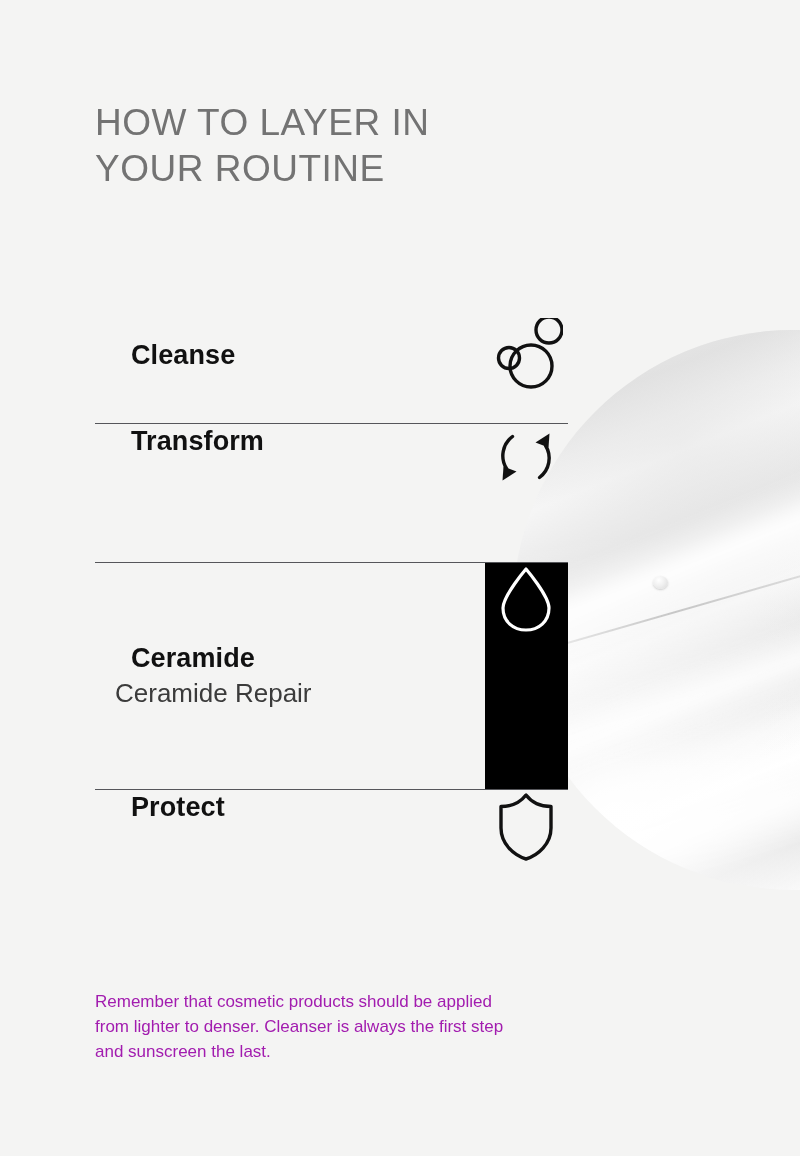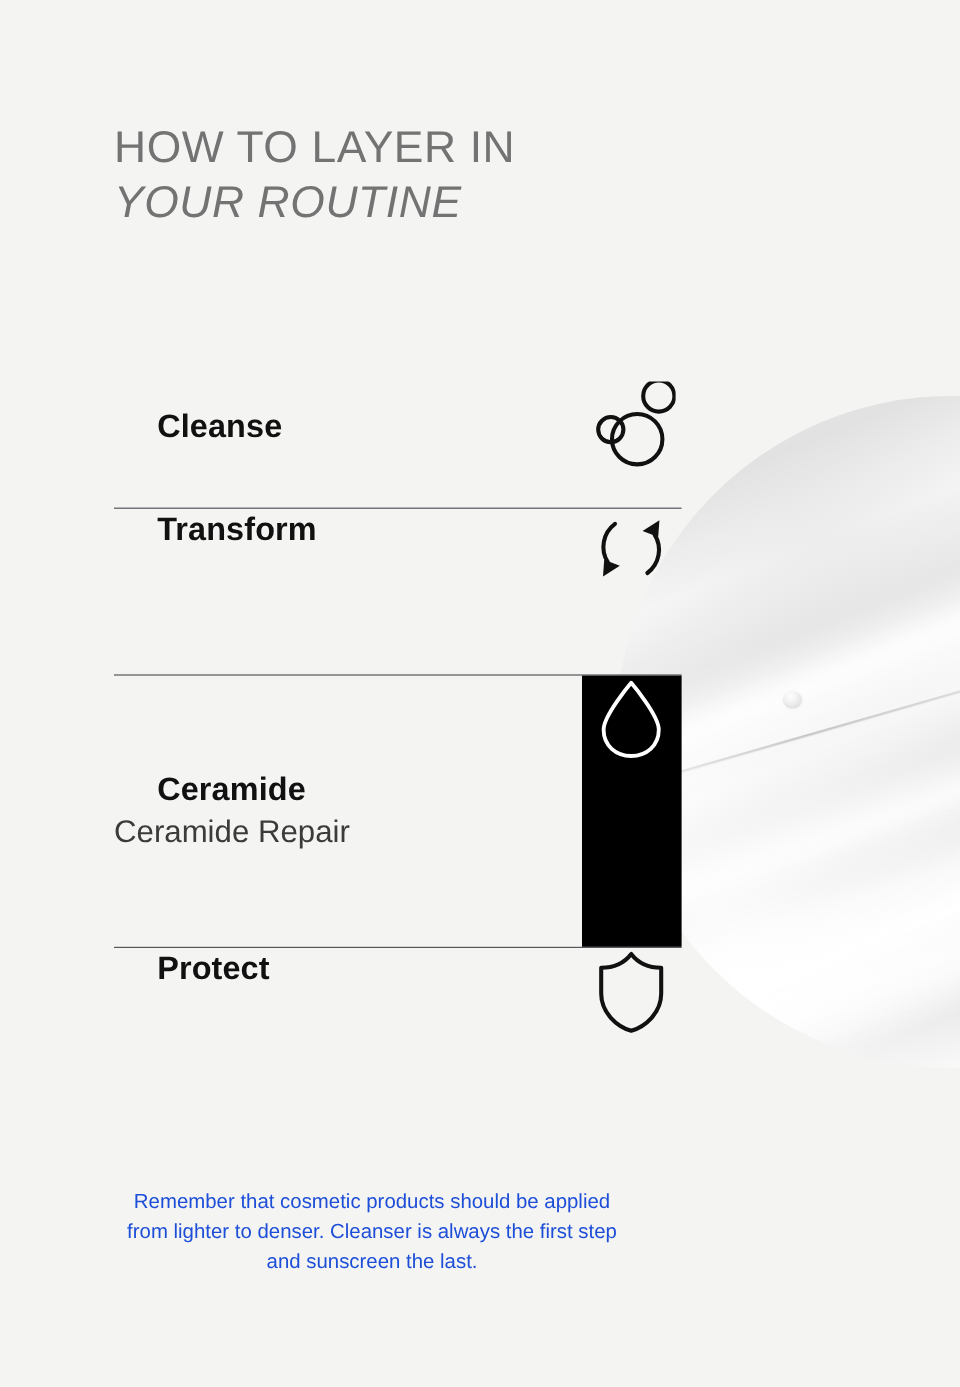--- a/index.html
+++ b/index.html
@@ -117,21 +117,21 @@
   .heading .line1,
   .heading .line2 {
     display: block;
     color: #737373;
     font-size: 37px;
     letter-spacing: 0.5px;
     line-height: 46px;
     white-space: nowrap;
   }
   .heading .line1 { font-weight: 300; }
-  .heading .line2 { font-weight: 500; font-style: italic; }
+  .heading .line2 { font-weight: 500; }
 
   
   .steps {
     position: absolute;
     left: 95px;
     top: 300px;
     width: 473px;
   }
   .step {
     position: relative;
@@ -153,20 +153,21 @@
     letter-spacing: 0.1px;
     line-height: 34px;
     margin-left: 36px;
   }
   .step-sub {
     display: block;
     color: #3b3b3b;
     font-size: 26px;
     font-weight: 300;
     line-height: 36px;
+    margin-left: 20px;
   }
   .step-icon {
     flex: 0 0 auto;
     width: 84px;
     display: flex;
     align-items: center;
     justify-content: center;
   }
 
   .step-cleanse { height: 124px; align-items: flex-start; padding-top: 18px; }
@@ -193,25 +194,24 @@
 
   
   .footer {
     position: absolute;
     left: 95px;
     top: 989px;
     width: 430px;
   }
   .footer p {
     margin: 0;
-    color: #1d4ed8;
+    color: #a21caf;
     font-size: 17px;
     font-weight: 400;
     line-height: 25px;
-    text-align: center;
   }
 </style>
 </head>
 <body>
 
 <div class="poster">
 
   <div class="photo">
     <div class="shade"></div>
     <div class="gloss-a"></div>

